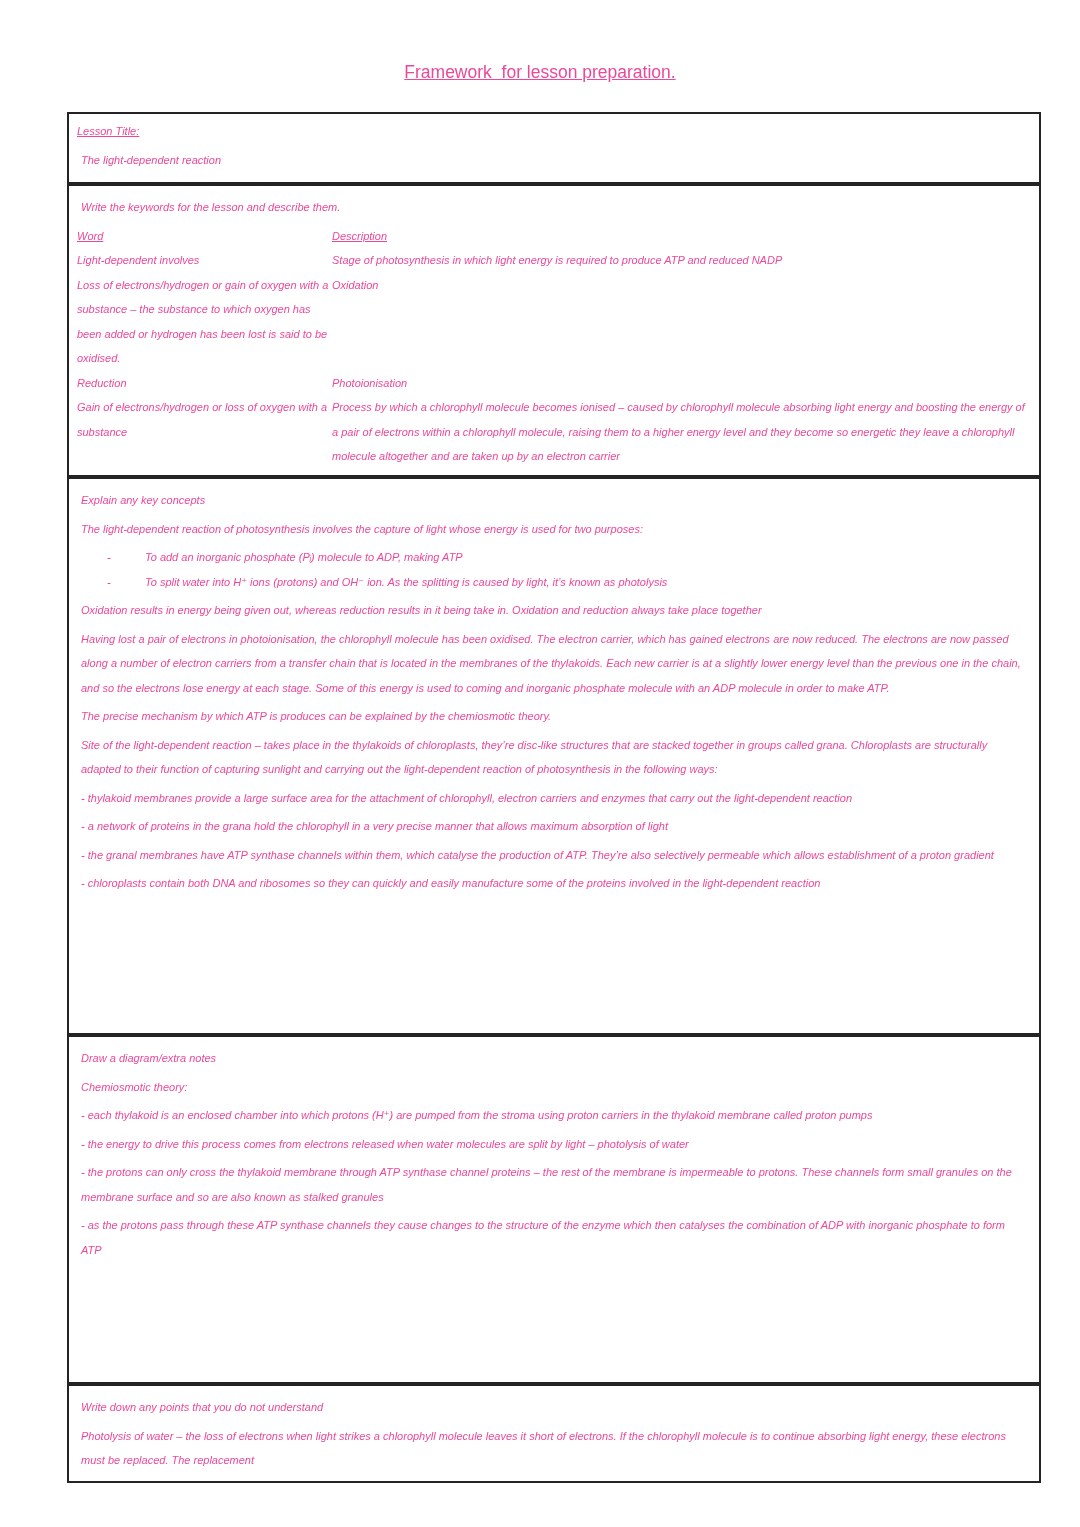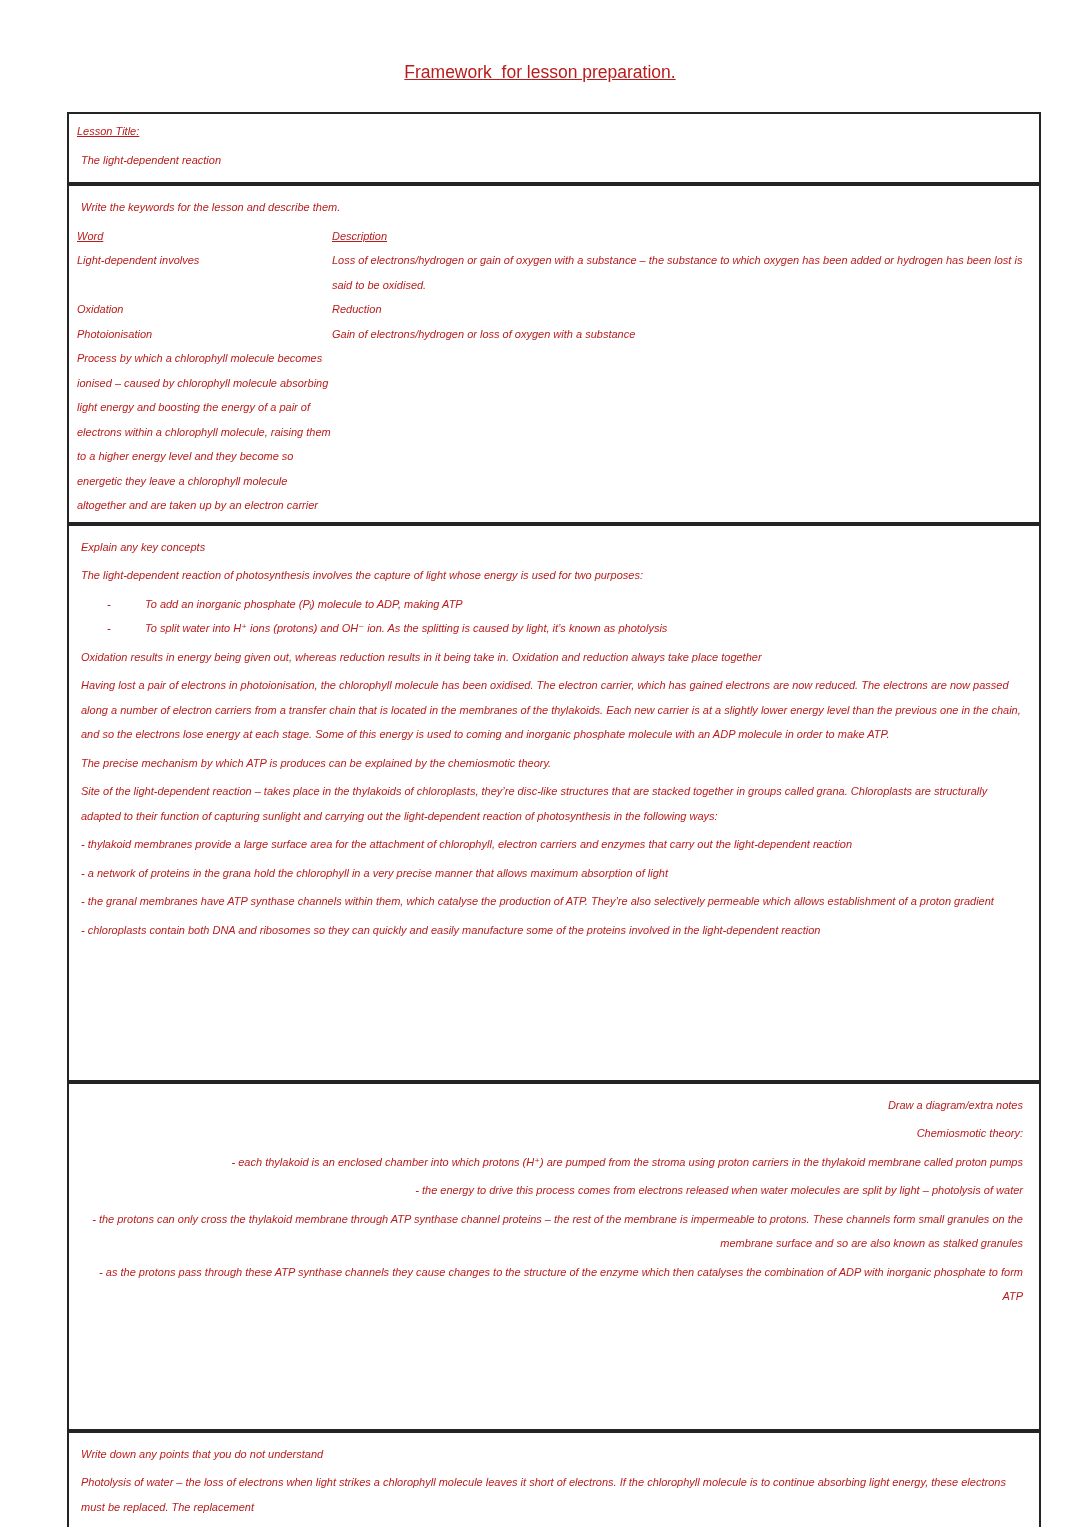--- a/index.html
+++ b/index.html
@@ -2,21 +2,21 @@
 <html><head>
 <meta charset="utf-8">
 <style>
   html, body { margin: 0; padding: 0; background: #ffffff; }
   .page {
     position: relative;
     width: 1080px;
     height: 1527px;
     background: #ffffff;
     font-family: "Liberation Sans", "DejaVu Sans", sans-serif;
-    color: #b91c1c;
+    color: #ec4899;
     overflow: hidden;
   }
   .doc-title {
     position: absolute;
     top: 60px;
     left: 0;
     width: 100%;
     text-align: center;
     font-size: 17.5px;
     line-height: 25px;
@@ -34,21 +34,21 @@
     border: 2px solid #242424;
     padding: 5px 12px 4px 8px;
     font-size: 11px;
     line-height: 24.5px;
     font-style: italic;
   }
   .u { text-decoration: underline; }
   .sec-lesson    { min-height: 72px; }
   .sec-keywords  { min-height: 293px; }
   .sec-concepts  { min-height: 558px; }
-  .sec-diagram   { min-height: 349px; text-align: right; }
+  .sec-diagram   { min-height: 349px; }
   .sec-questions { min-height: 72px; }
   .kw-grid {
     display: grid;
     grid-template-columns: 255px 1fr;
   }
   .kw-grid > div { padding: 0; }
   .para { margin: 4px; }
   .bullet-row { display: flex; }
   .bullet-row .bdash {
     flex: none;
@@ -71,20 +71,21 @@
       <div class="para">The light-dependent reaction</div>
     </section>
 
     <section class="sec sec-keywords">
       <div class="para">Write the keywords for the lesson and describe them.</div>
       <div class="kw-grid">
         <div class="u">Word</div>
         <div class="u">Description</div>
 
         <div>Light-dependent involves</div>
+        <div>Stage of photosynthesis in which light energy is required to produce ATP and reduced NADP</div>
 
         <div>Loss of electrons/hydrogen or gain of oxygen with a substance – the substance to which oxygen has been added or hydrogen has been lost is said to be oxidised.</div>
         <div>Oxidation</div>
 
         <div>Reduction</div>
         <div>Photoionisation</div>
 
         <div>Gain of electrons/hydrogen or loss of oxygen with a substance</div>
         <div>Process by which a chlorophyll molecule becomes ionised – caused by chlorophyll molecule absorbing light energy and boosting the energy of a pair of electrons within a chlorophyll molecule, raising them to a higher energy level and they become so energetic they leave a chlorophyll molecule altogether and are taken up by an electron carrier</div>
       </div>

